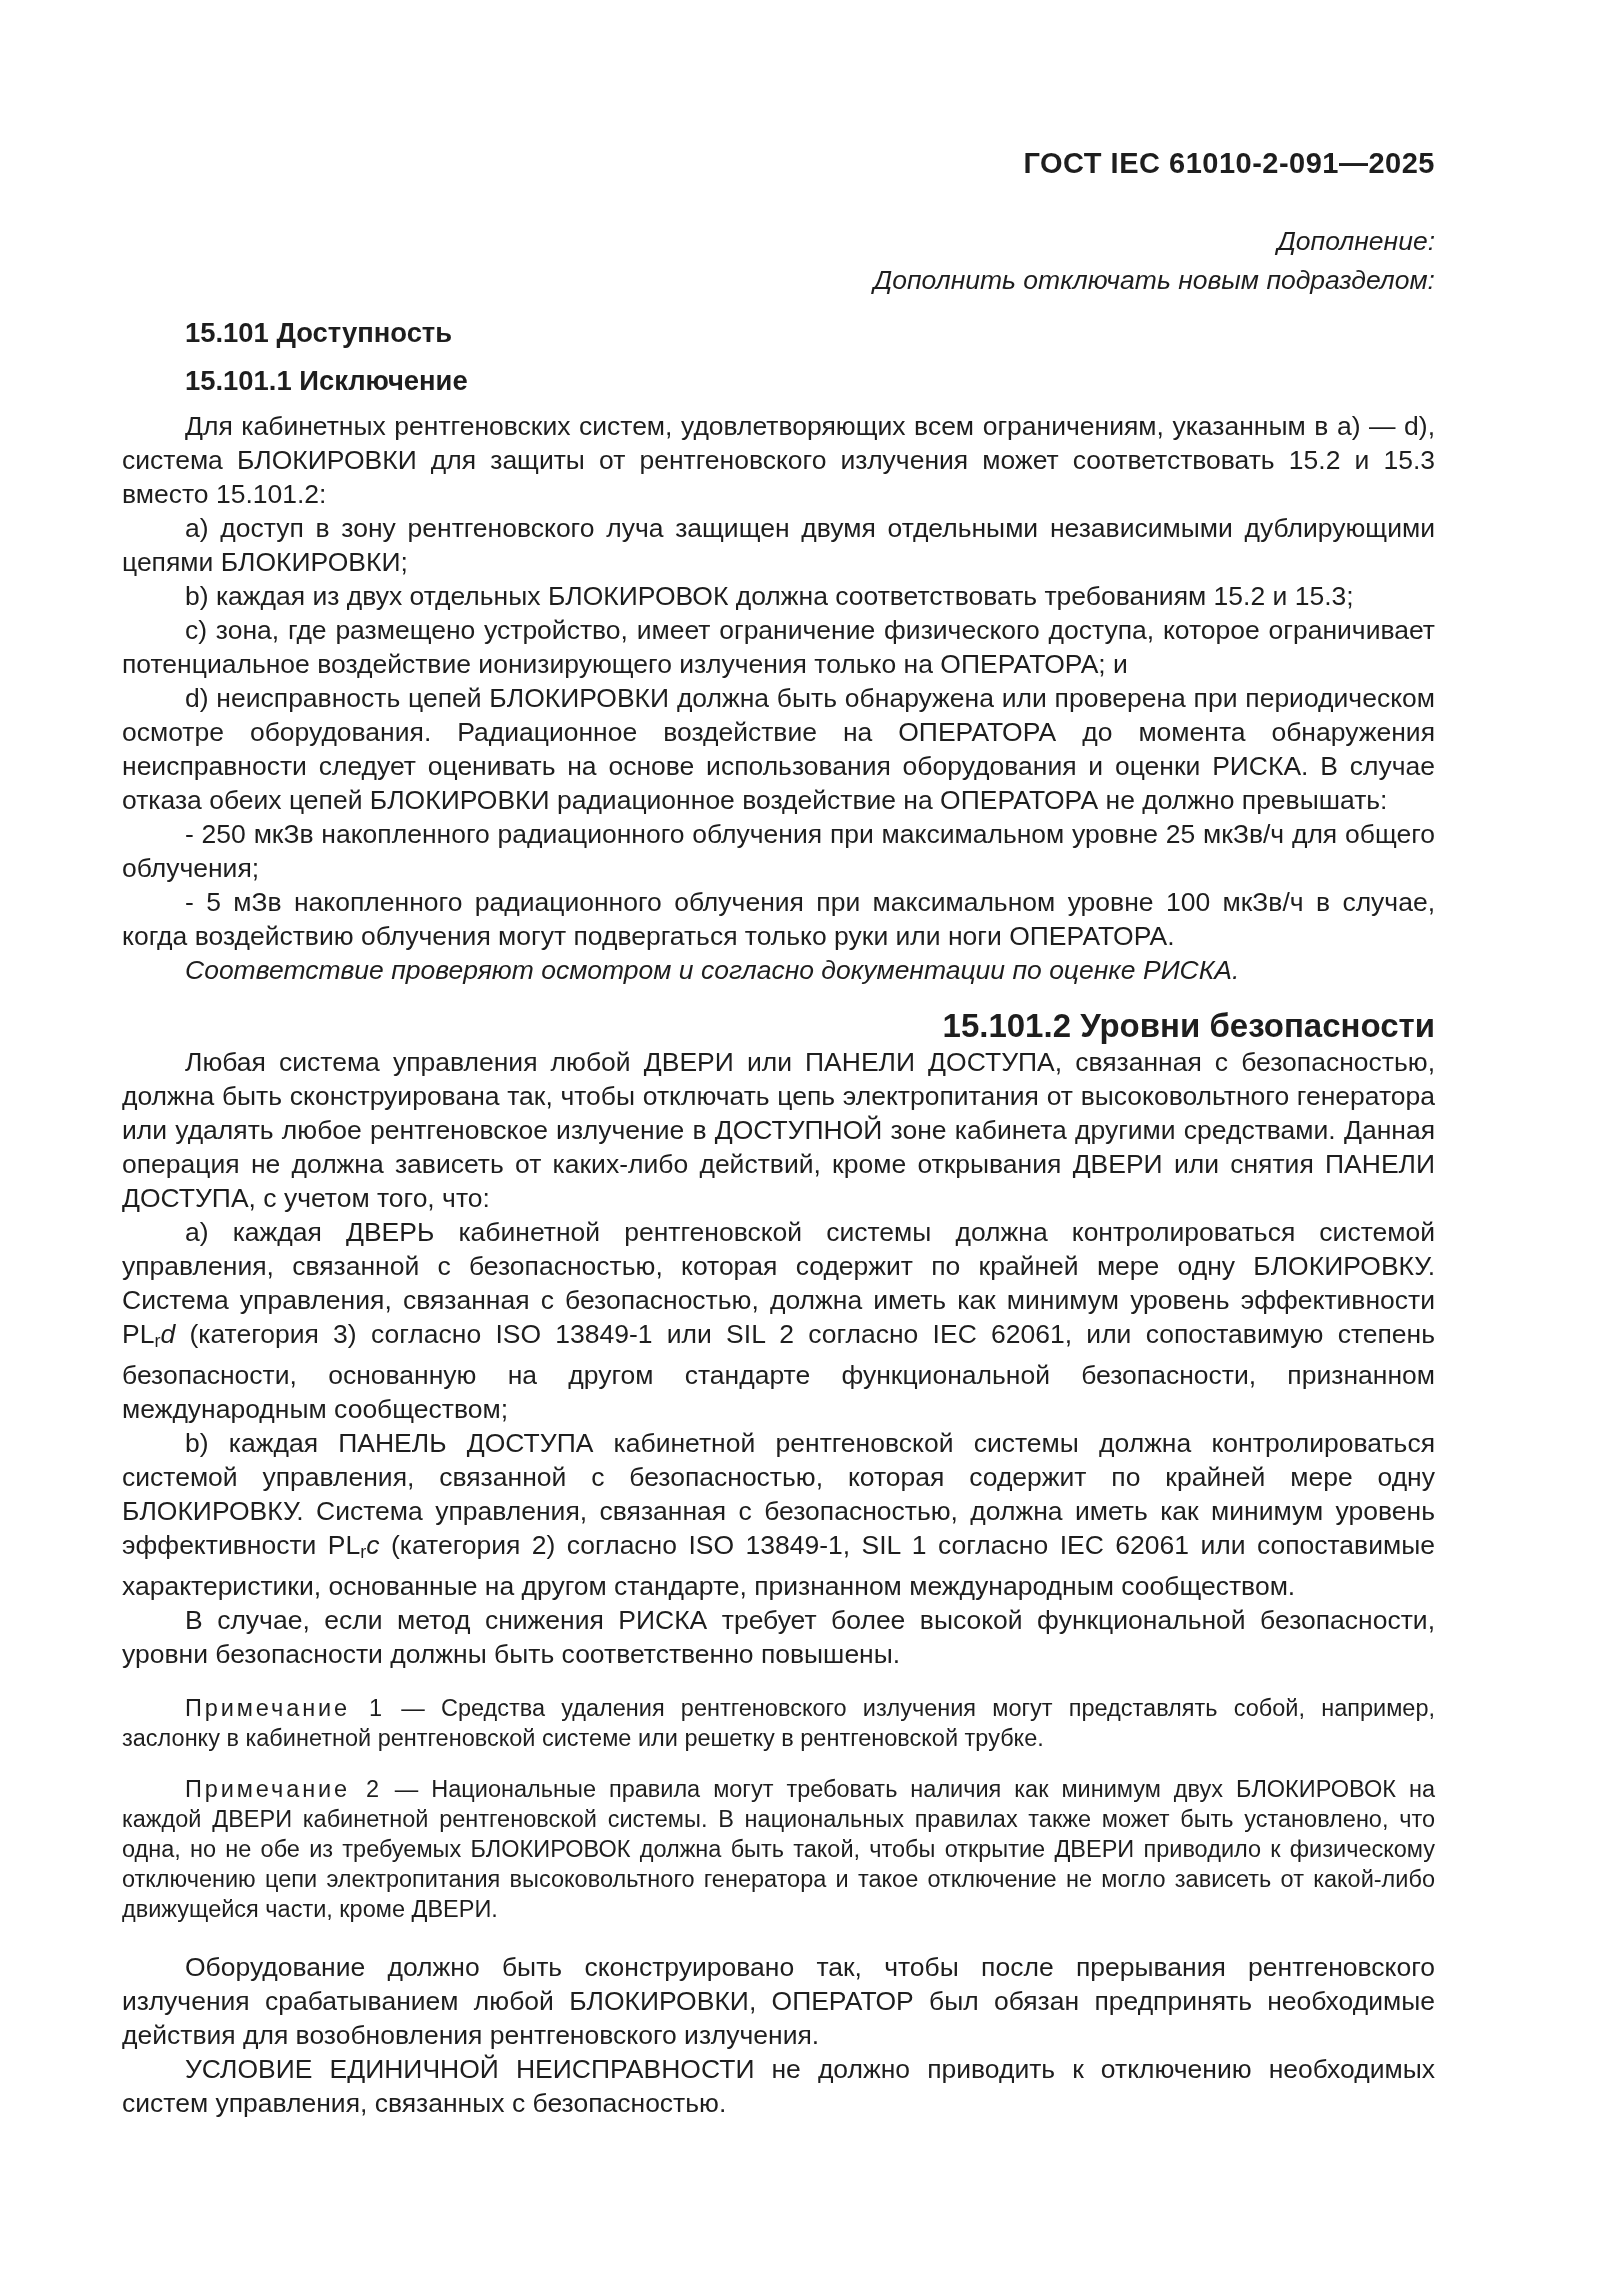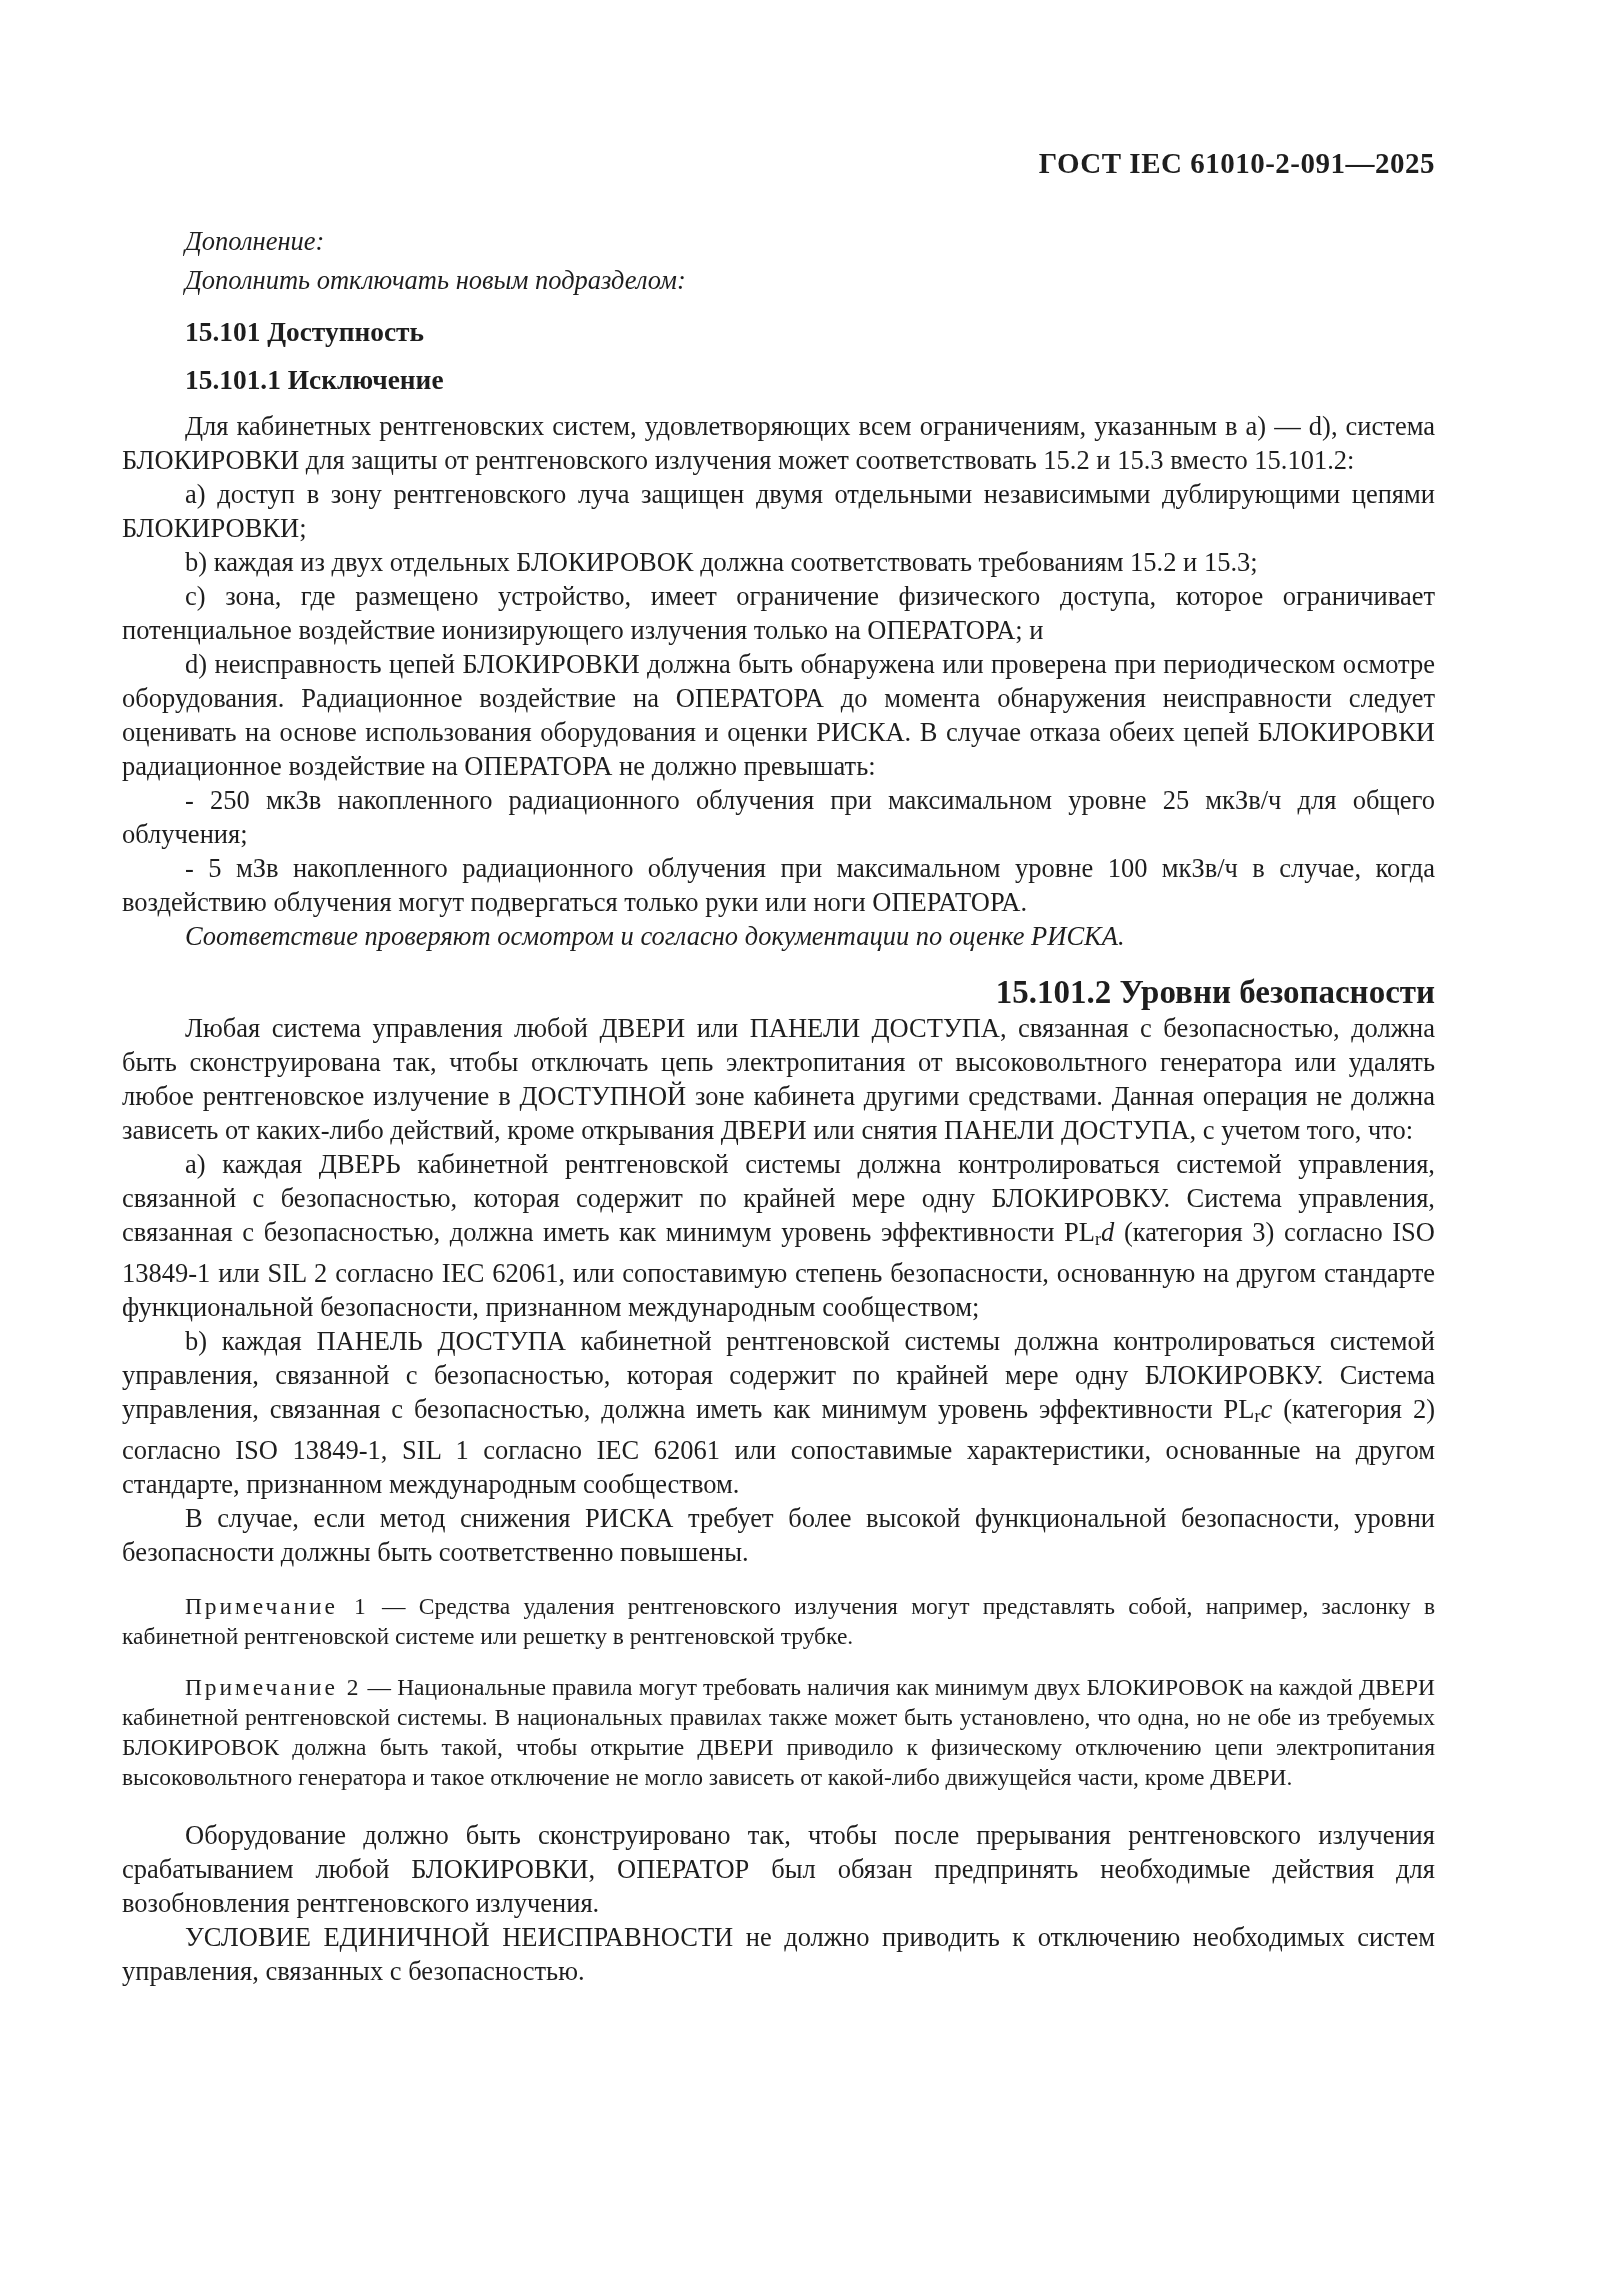--- a/index.html
+++ b/index.html
@@ -6,21 +6,21 @@
     margin: 0;
     padding: 0;
     background: #ffffff;
   }
   .page {
     position: relative;
     width: 1621px;
     height: 2293px;
     background: #ffffff;
     color: #1e1e1e;
-    font-family: Liberation Serif, serif;
+    font-family: Liberation Sans, sans-serif;
     overflow: hidden;
   }
   .doc-header {
     position: absolute;
     top: 147px;
     left: 122px;
     width: 1313px;
     text-align: right;
     font-weight: 700;
     font-size: 29px;
@@ -34,21 +34,21 @@
   }
   .content p {
     margin: 0;
     font-size: 26.5px;
     line-height: 34px;
     text-align: justify;
     text-indent: 63px;
   }
   p.intro {
     font-style: italic;
-    text-align: left;
+    text-align: right;
     line-height: 39px;
   }
   p.heading {
     font-weight: 700;
     text-align: left;
     font-size: 27.4px;
     margin-top: 15.7px;
     line-height: 33px;
   }
   p.heading.sub-after {

